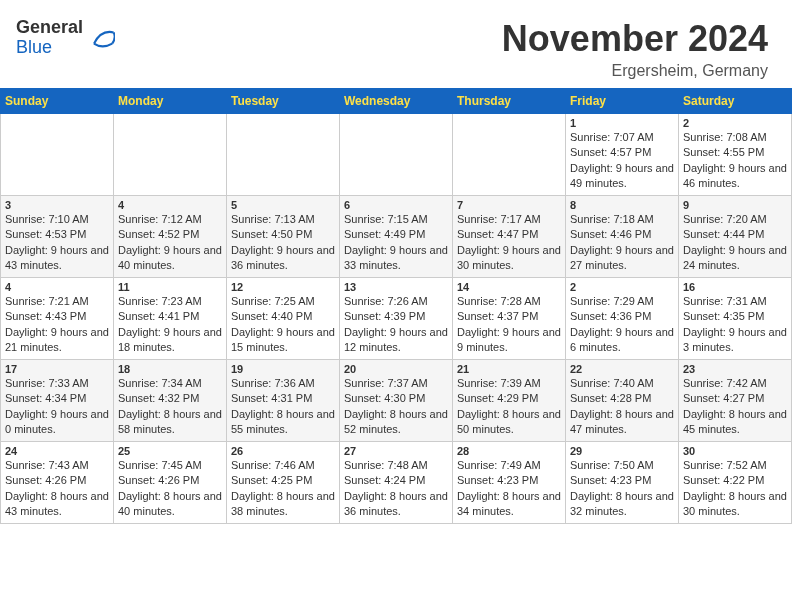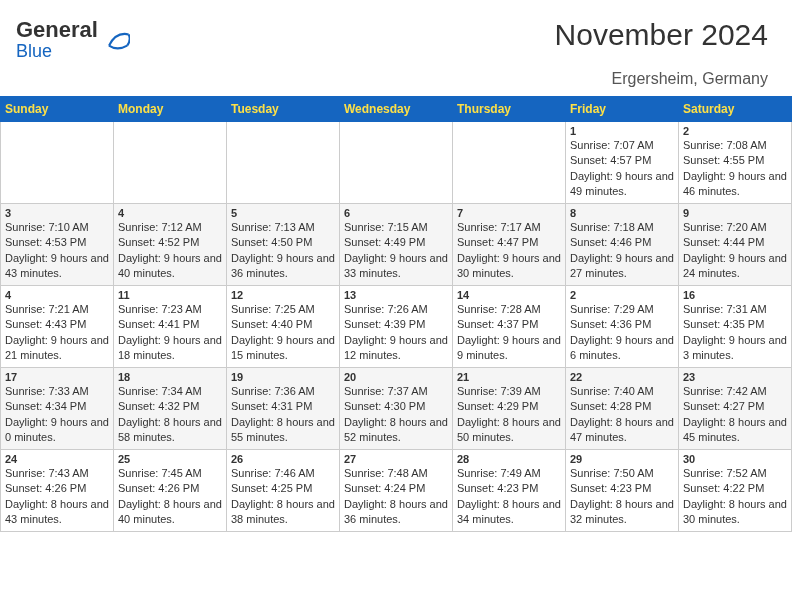--- a/index.html
+++ b/index.html
@@ -2,27 +2,27 @@
 <html><head>
   <meta charset="utf-8">
   <style>
     * { box-sizing: border-box; margin: 0; padding: 0; }
     body { font-family: Arial, sans-serif; background: #fff; width: 792px; height: 612px; overflow: hidden; }
     
     .header { display: flex; justify-content: space-between; align-items: flex-start; padding: 18px 24px 8px 16px; }
     
     .logo { display: flex; align-items: center; }
     .logo-text { display: flex; flex-direction: column; line-height: 1.1; }
-    .logo-general { font-size: 22px; font-weight: bold; color: #333; }
+    .logo-general { font-size: 18px; font-weight: bold; color: #333; }
     .logo-blue { font-size: 18px; font-weight: normal; color: #1565c0; }
     .logo-icon { width: 28px; height: 28px; margin-left: 4px; }
     
     .title-block { text-align: right; }
-    .month-title { font-size: 30px; font-weight: normal; color: #333; }
-    .location { font-size: 16px; color: #555; margin-top: 18px; }
+    .month-title { font-size: 36px; font-weight: bold; color: #333; }
+    .location { font-size: 16px; color: #555; margin-top: 2px; }
     
     .calendar { width: 100%; border-collapse: collapse; table-layout: fixed; }
     
     .calendar thead th {
       background: #1565c0;
       color: #fde047;
       font-size: 12px;
       font-weight: bold;
       padding: 5px 4px;
       border: 1px solid #1565c0;

